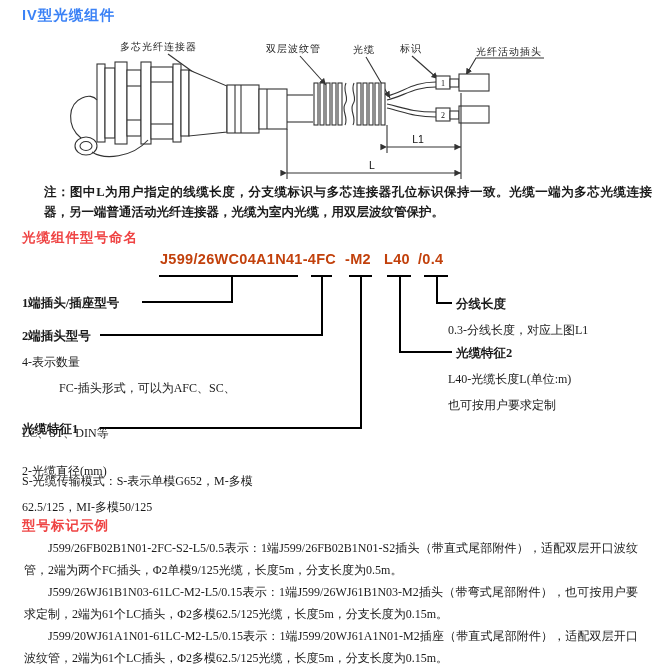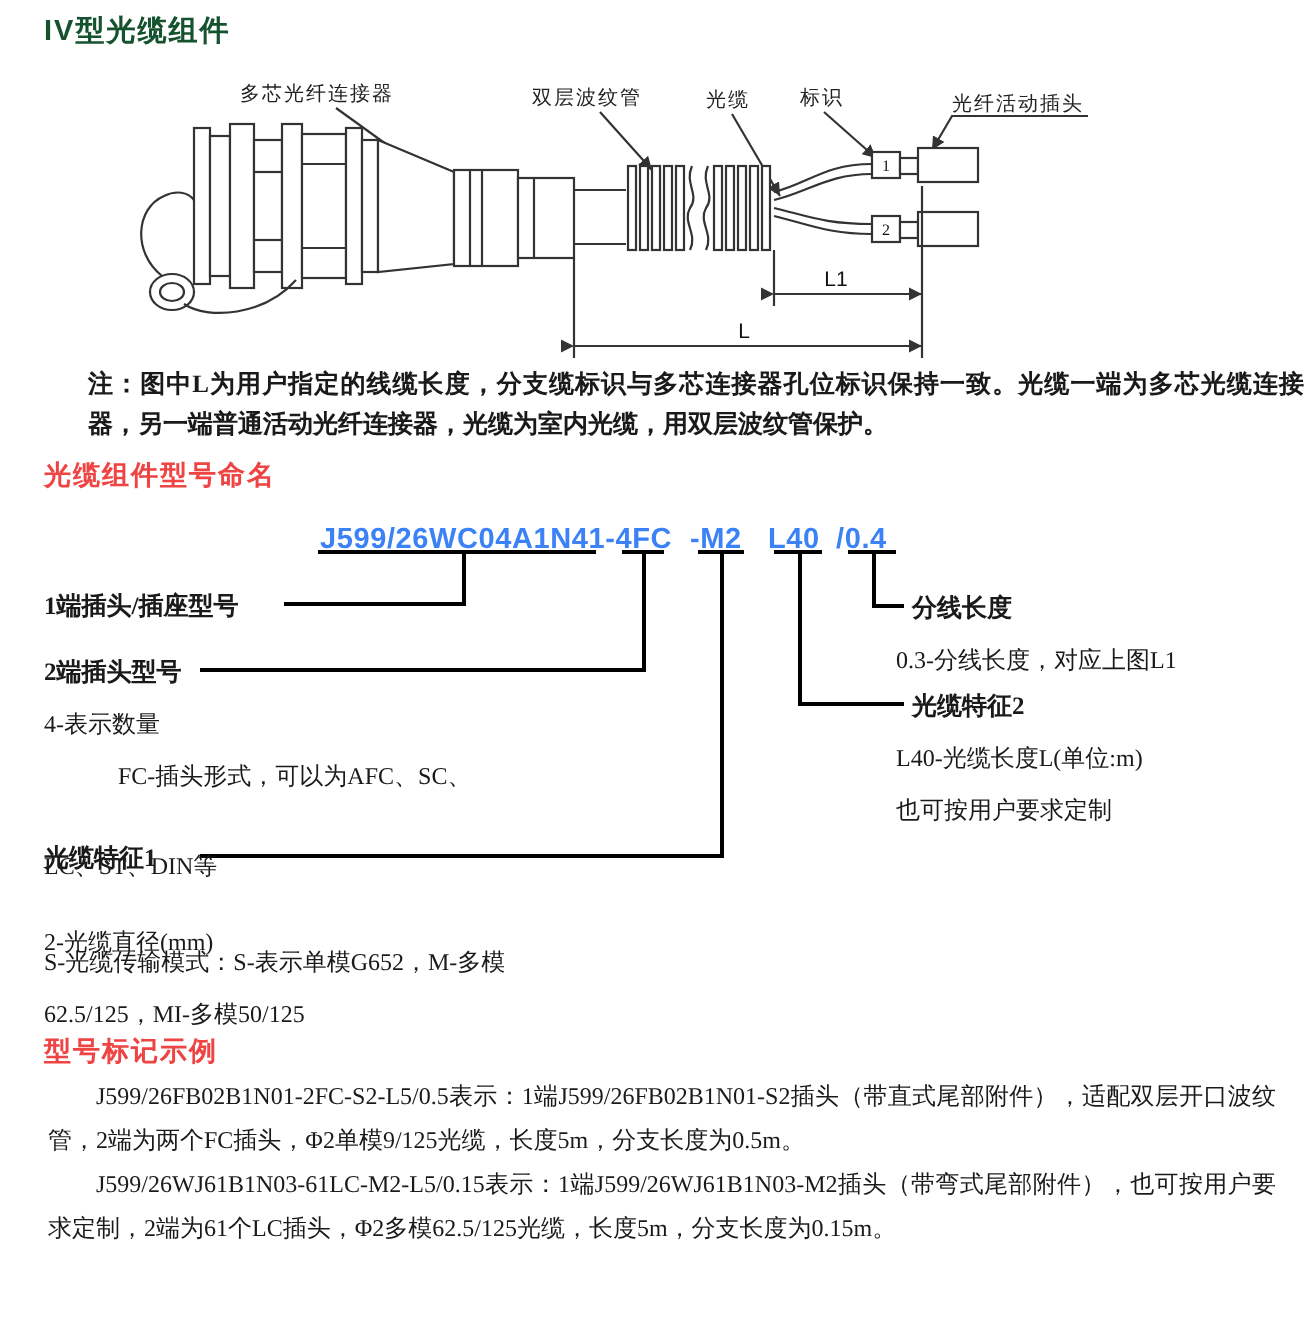--- a/index.html
+++ b/index.html
@@ -5,35 +5,35 @@
   html,body{margin:0;padding:0;}
   body{
     width:656px;height:671px;position:relative;background:#ffffff;
     font-family:"Liberation Serif","DejaVu Serif",serif;
     color:#1a1a1a;overflow:hidden;
   }
   .abs{position:absolute;}
   .page-title{
     left:22px;top:6px;font-size:14.5px;font-weight:bold;
     font-family:"Liberation Sans","DejaVu Sans",sans-serif;
-    color:#14532d;letter-spacing:1px;
+    color:#3b82f6;letter-spacing:1px;
   }
   .blue-heading{
     left:22px;font-size:13.5px;font-weight:bold;
     font-family:"Liberation Sans","DejaVu Sans",sans-serif;
     color:#ef4444;letter-spacing:1px;
   }
   .note{
     left:44px;top:182px;width:608px;
     font-size:12.5px;font-weight:bold;line-height:20px;
     text-align:justify;
   }
   .pn-seg{
-    top:262px;font-size:14.5px;font-weight:bold;letter-spacing:.3px;
-    font-family:"Liberation Sans","DejaVu Sans",sans-serif;color:#3b82f6;
+    top:251px;font-size:14.5px;font-weight:bold;letter-spacing:.3px;
+    font-family:"Liberation Sans","DejaVu Sans",sans-serif;color:#c2410c;
   }
   .callout-label{font-size:12.5px;font-weight:bold;white-space:nowrap;}
   .callout-desc{font-size:12px;white-space:nowrap;}
   .examples{
     left:24px;top:537px;width:614px;font-size:12px;line-height:22px;
     text-align:justify;
   }
   .examples p{margin:0;text-indent:2em;}
   svg{display:block;}
   .ln{stroke:#000;stroke-width:2;fill:none;}
@@ -178,13 +178,14 @@
 <div class="abs callout-desc" style="left:448px;top:322px;">0.3-分线长度，对应上图L1</div>
 <div class="abs callout-label" style="left:456px;top:345px;">光缆特征2</div>
 <div class="abs callout-desc" style="left:448px;top:371px;">L40-光缆长度L(单位:m)</div>
 <div class="abs callout-desc" style="left:448px;top:397px;">也可按用户要求定制</div>
 
 <div class="abs blue-heading" style="top:517px;">型号标记示例</div>
 
 <div class="abs examples">
   <p>J599/26FB02B1N01-2FC-S2-L5/0.5表示：1端J599/26FB02B1N01-S2插头（带直式尾部附件），适配双层开口波纹管，2端为两个FC插头，Φ2单模9/125光缆，长度5m，分支长度为0.5m。</p>
   <p>J599/26WJ61B1N03-61LC-M2-L5/0.15表示：1端J599/26WJ61B1N03-M2插头（带弯式尾部附件），也可按用户要求定制，2端为61个LC插头，Φ2多模62.5/125光缆，长度5m，分支长度为0.15m。</p>
+  <p>J599/20WJ61A1N01-61LC-M2-L5/0.15表示：1端J599/20WJ61A1N01-M2插座（带直式尾部附件），适配双层开口波纹管，2端为61个LC插头，Φ2多模62.5/125光缆，长度5m，分支长度为0.15m。</p>
 </div>
 
 </body></html>

